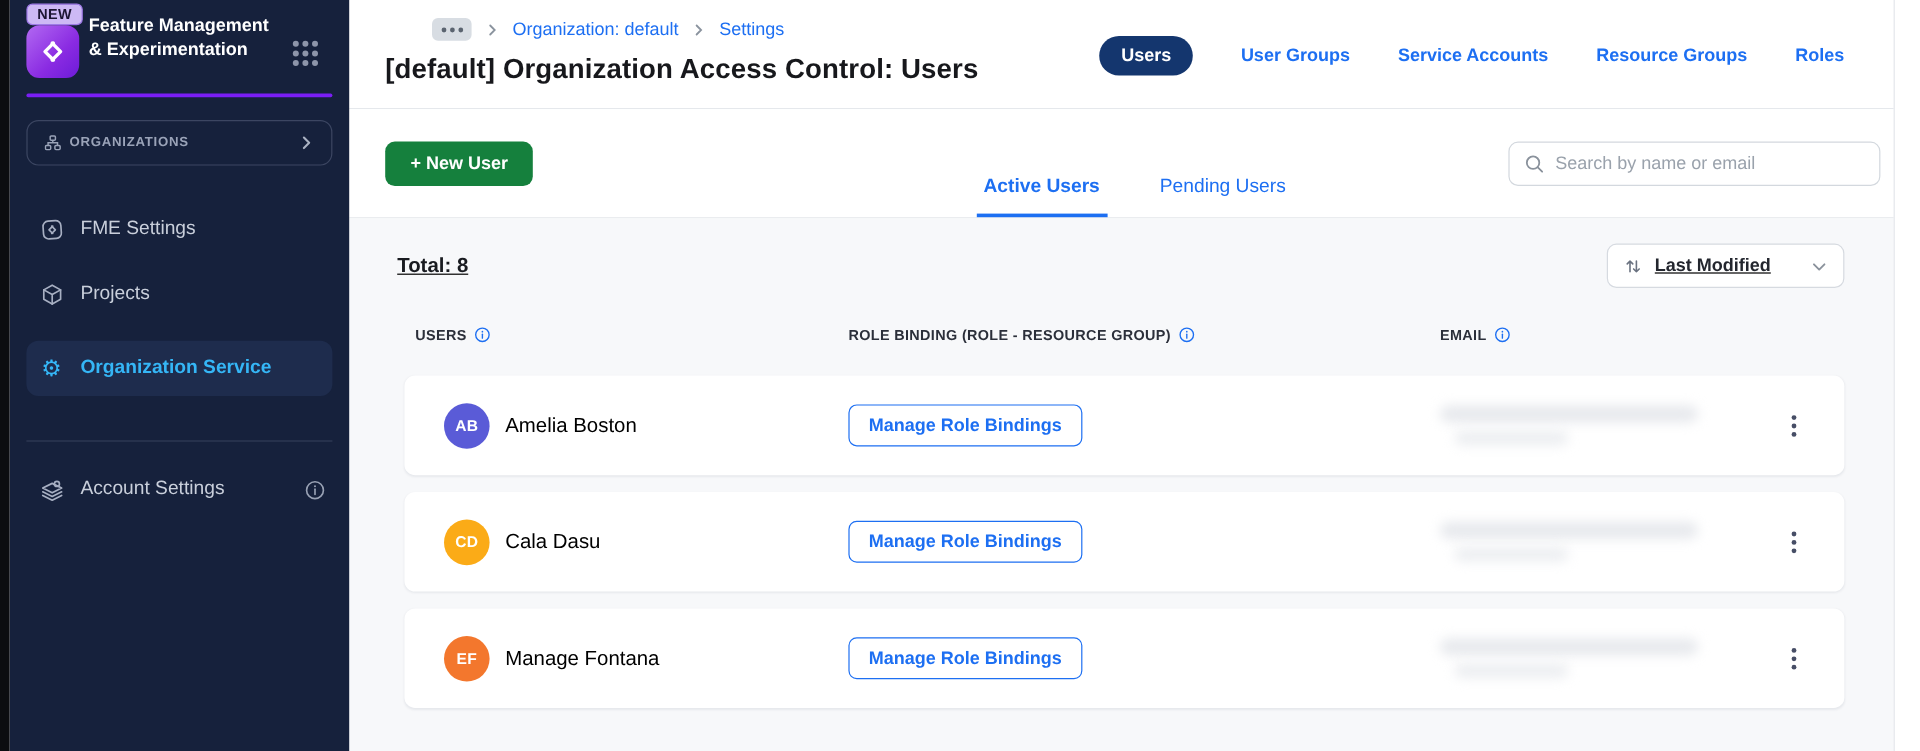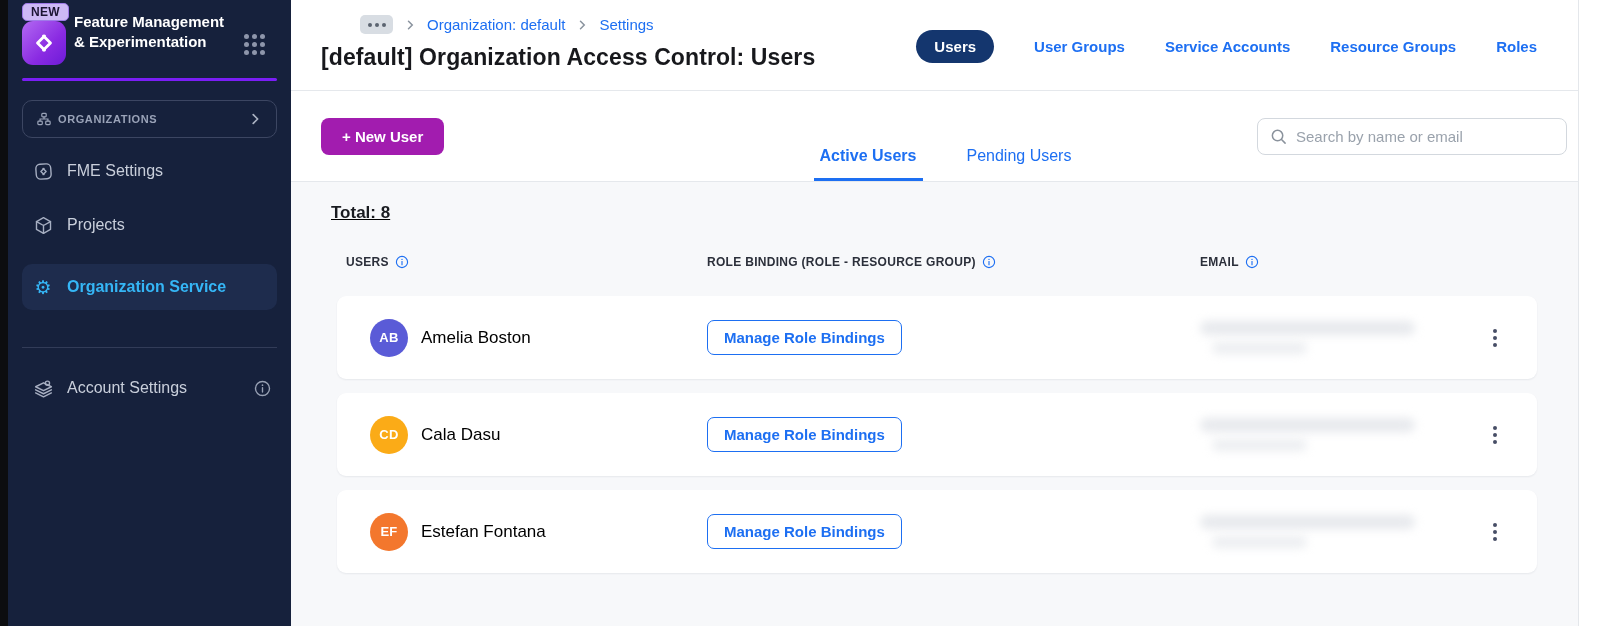--- a/index.html
+++ b/index.html
@@ -20,21 +20,21 @@
   .grid-icon { position:absolute; right:26px; top:34px; display:grid; grid-template-columns:repeat(3,5px); grid-gap:3px; }
   .grid-icon span { width:5px; height:5px; border-radius:50%; background:#8d95aa; }
   .brand-line { position:absolute; left:14px; right:14px; bottom:11px; height:3px; background:#7a1ef5; border-radius:2px; }
 
   .org-box { position:relative; margin:8px 14px 0 14px; border:1px solid #3c4662; border-radius:10px; padding:11px 14px; cursor:pointer; }
   .org-label-row { display:flex; align-items:center; gap:7px; }
   .org-label { color:#9aa3b8; font-size:11px; font-weight:700; letter-spacing:.6px; }
   .org-value { color:#f2f4f8; font-size:16px; font-weight:500; margin-top:3px; }
   .org-chevron { position:absolute; right:14px; top:50%; transform:translateY(-50%); }
 
-  .side-nav { margin-top:18px; }
+  .side-nav { margin-top:38px; }
   .nav-item { display:flex; align-items:center; gap:13px; height:30px; margin:0 14px 24px 14px; padding:0 10px;
               color:#c9cfdb; font-size:16px; cursor:pointer; }
   .nav-item .ico { width:22px; display:flex; justify-content:center; color:#a7afc2; }
   .nav-item.active { height:46px; background:#1e2c4d; border-radius:10px; color:#35b6f6; font-weight:600; margin-bottom:0; }
   .nav-item.active .ico { color:#35b6f6; }
   .gear-glyph { font-family:"DejaVu Sans",sans-serif; font-size:19px; line-height:1; }
   .side-divider { height:1px; background:#323c58; margin:37px 14px 0 14px; }
   .nav-item.account { margin-top:25px; position:relative; }
   .acct-info { position:absolute; right:6px; color:#98a1b4; display:flex; }
 
@@ -48,21 +48,21 @@
   .crumb-ellipsis i { width:4px; height:4px; border-radius:50%; background:#5b6470; }
   .crumb-link { color:#1d6ff2; font-size:15px; text-decoration:none; cursor:pointer; }
   .crumb-sep { color:#8a939e; display:flex; }
   .page-title { position:absolute; left:30px; top:44px; font-size:23px; font-weight:800; color:#17181c; letter-spacing:.1px; }
 
   .top-nav { position:absolute; right:63px; top:30px; display:flex; align-items:center; gap:40px; }
   .top-nav-link { color:#1d6ff2; font-size:15px; font-weight:700; cursor:pointer; }
   .top-nav-pill { background:#14366e; color:#ffffff; font-size:15px; font-weight:700; padding:8px 18px; border-radius:19px; cursor:pointer; }
 
   .toolbar { position:relative; height:91px; border-bottom:1px solid #e5e8ec; background:#ffffff; }
-  .btn-primary { position:absolute; left:30px; top:27px; background:#a21caf; color:#ffffff; font-size:15px; font-weight:700;
+  .btn-primary { position:absolute; left:30px; top:27px; background:#15803d; color:#ffffff; font-size:15px; font-weight:700;
                  border:none; padding:10px 21px; border-radius:8px; cursor:pointer; font-family:inherit; }
   .search-box { position:absolute; right:33px; top:27px; width:310px; height:37px; border:1px solid #d3d8de; border-radius:8px;
                 display:flex; align-items:center; padding:0 12px; gap:9px; background:#fff; }
   .search-box input { border:none; outline:none; flex:1; font-size:15px; color:#30343c; font-family:inherit; background:transparent; }
   .search-box input::placeholder { color:#9aa2ac; }
   .tabs { position:absolute; bottom:0; left:0; right:0; display:flex; justify-content:center; gap:38px; }
   .tab { color:#1d6ff2; font-size:16px; font-weight:500; padding:0 6px 13px 6px; cursor:pointer; border-bottom:3px solid transparent; }
   .tab.active { font-weight:600; border-bottom-color:#1d6ff2; }
 
   .content { position:relative; height:444px; background:#f7f8fa; padding:0 63px 0 46px; }
@@ -228,20 +228,30 @@
         <circle cx="8" cy="8" r="5.5"></circle>
           <path d="M12.2 12.2 L16 16"></path>
       </svg>
       <input type="text" placeholder="Search by name or email" style="">
     </div>
   </div>
 
   <section class="content">
     <div class="total-row">
       <span class="total-label">Total: 8</span>
+      <div class="sort-btn">
+        <svg width="16" height="16" viewBox="0 0 18 18" fill="none" stroke="#6a7280" stroke-width="1.5" stroke-linecap="round" stroke-linejoin="round">
+          <path d="M6 14 V4 M6 4 L3.4 6.6 M6 4 L8.6 6.6"></path>
+          <path d="M12 4 V14 M12 14 L9.4 11.4 M12 14 L14.6 11.4"></path>
+        </svg>
+        <span class="sort-label">Last Modified</span>
+        <svg width="14" height="14" viewBox="0 0 16 16" fill="none" stroke="#8b929c" stroke-width="1.8" stroke-linecap="round" stroke-linejoin="round">
+          <path d="M3 6 l5 5 5 -5"></path>
+        </svg>
+      </div>
     </div>
 
     <div class="thead">
       <span class="th">
         <span>USERS</span>
         <svg width="14" height="14" viewBox="0 0 16 16" fill="none" stroke="#1d6ff2" stroke-width="1.3">
           <circle cx="8" cy="8" r="6.4"></circle>
             <path d="M8 7.4 V11.2" stroke-linecap="round"></path>
             <circle cx="8" cy="5" r="0.8" fill="#1d6ff2" stroke="none"></circle>
         </svg>
@@ -296,21 +306,21 @@
         <div class="kebab">
             <i></i>
             <i></i>
             <i></i>
           </div>
       </div>
 
       <div class="user-card">
         <div class="user-cell">
           <span class="avatar avatar-2">EF</span>
-          <span class="user-name">Estefan Fontana</span>
+          <span class="user-name">Manage Fontana</span>
         </div>
         <button class="btn-outline">Manage Role Bindings</button>
         <div class="email-blur">
             <span class="b1"></span>
             <span class="b2"></span>
           </div>
         <div class="kebab">
             <i></i>
             <i></i>
             <i></i>

